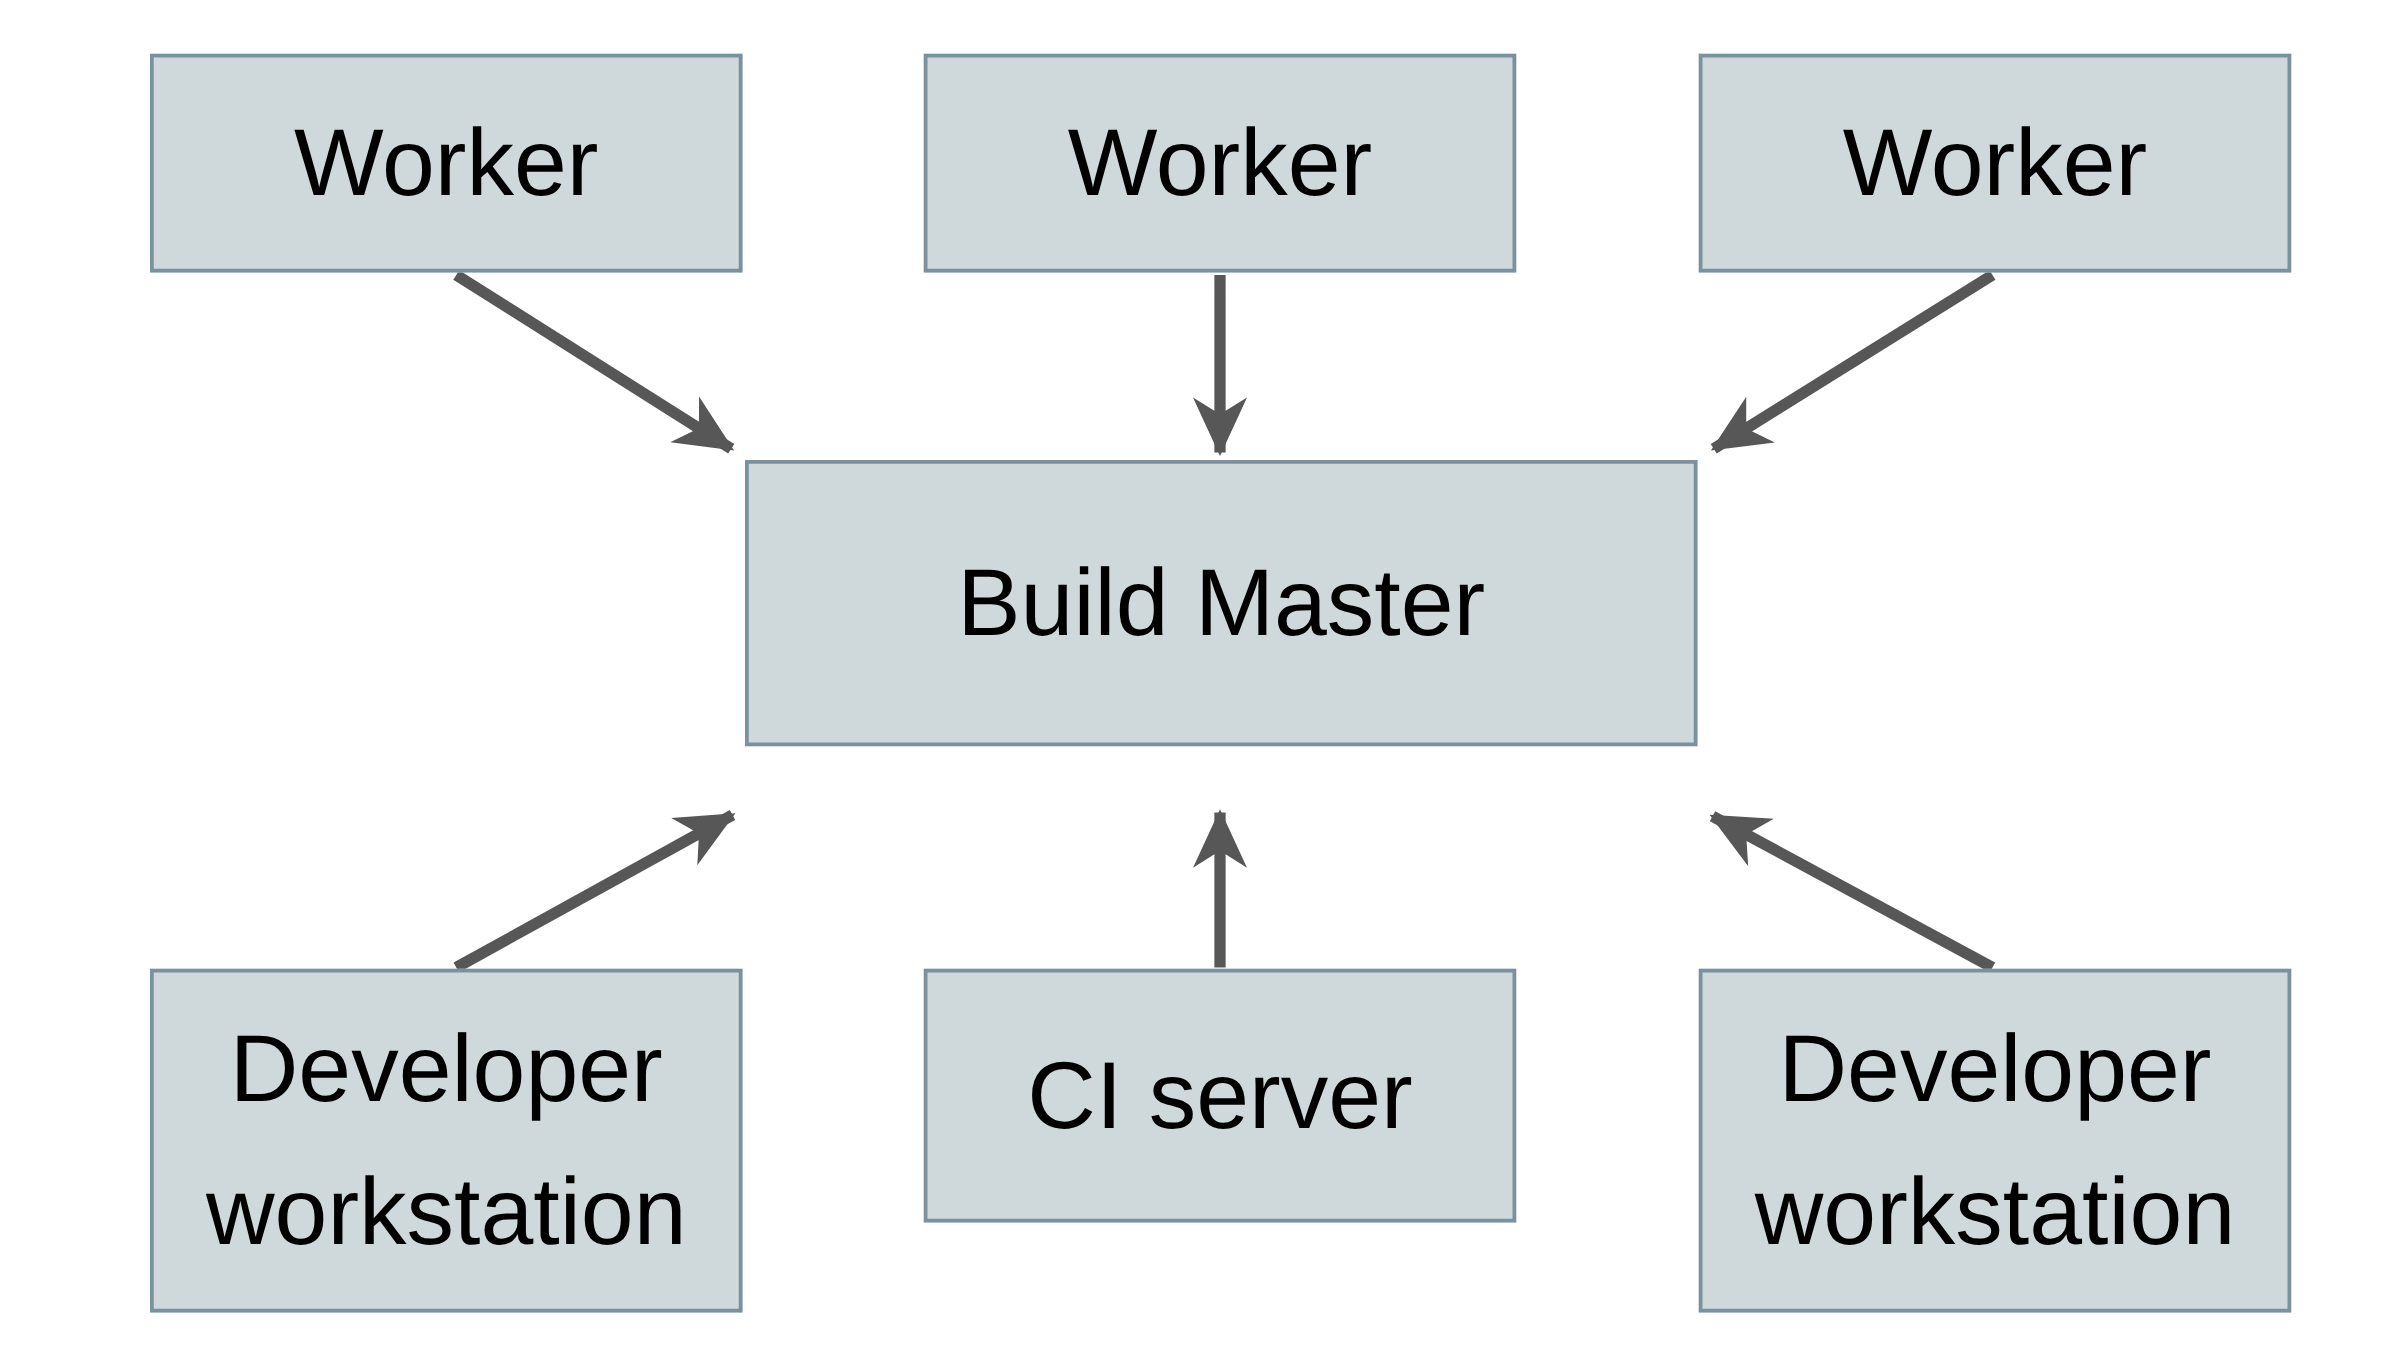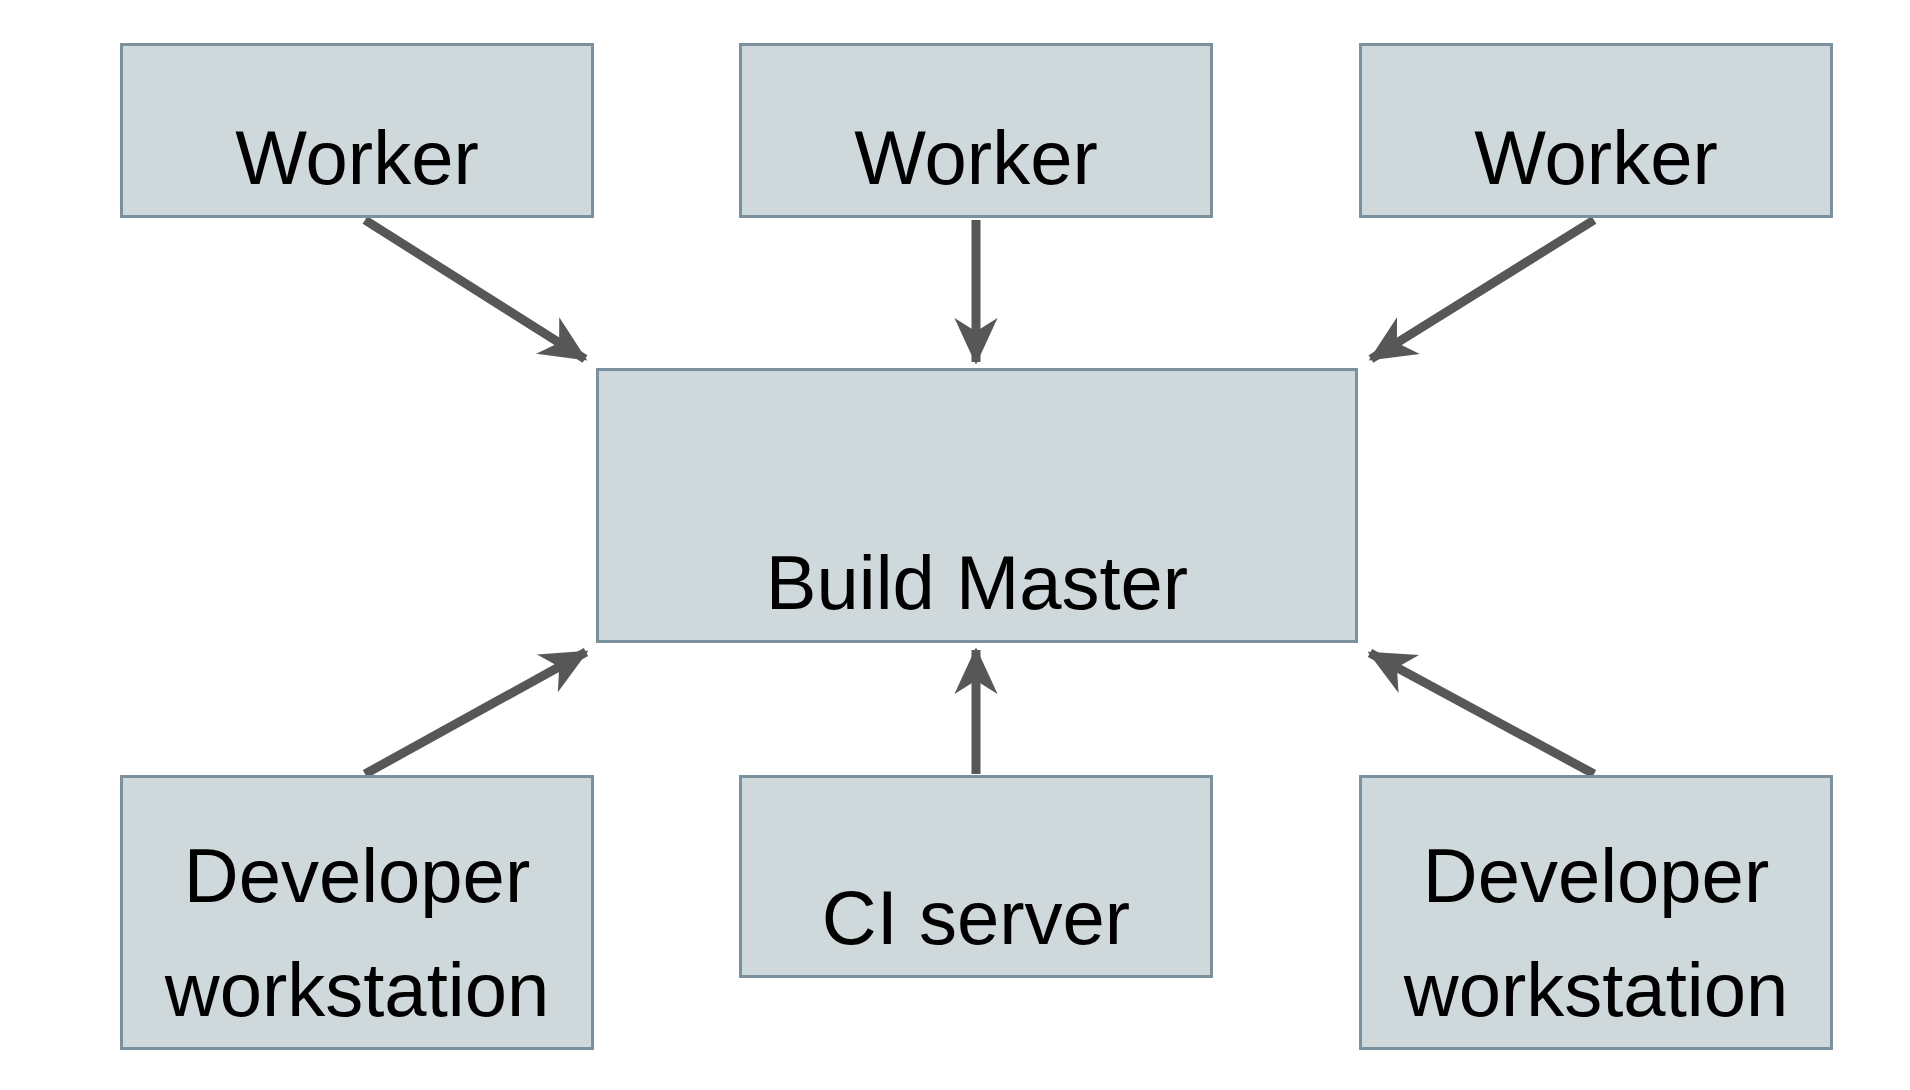--- a/index.html
+++ b/index.html
@@ -22,37 +22,37 @@
     width: 1910px;
     height: 1090px;
     pointer-events: none;
   }
   .node {
     position: absolute;
     box-sizing: border-box;
     background: var(--node-fill, #cfd8da);
     border: 3px solid var(--node-border, #7b919d);
     display: flex;
-    align-items: flex-end;
+    align-items: center;
     justify-content: center;
     text-align: center;
     color: var(--text, #000000);
     font-size: 76px;
     line-height: 1.5;
     letter-spacing: 0px;
   }
   .node .label {
     display: block;
     padding: 0 10px;
   }
   
   .node-worker-1      { left: 120px;  top: 43px;  width: 474px; height: 175px; }
   .node-worker-2      { left: 739px;  top: 43px;  width: 474px; height: 175px; }
   .node-worker-3      { left: 1359px; top: 43px;  width: 474px; height: 175px; }
-  .node-build-master  { left: 596px;  top: 368px; width: 762px; height: 275px; }
+  .node-build-master  { left: 596px;  top: 368px; width: 762px; height: 229px; }
   .node-dev-left      { left: 120px;  top: 775px; width: 474px; height: 275px; }
   .node-ci-server     { left: 739px;  top: 775px; width: 474px; height: 203px; }
   .node-dev-right     { left: 1359px; top: 775px; width: 474px; height: 275px; }
 </style>
 </head>
 <body>
 
 <div class="canvas">
 
   <svg class="edges-layer" width="1910" height="1090" viewBox="0 0 1910 1090" xmlns="http://www.w3.org/2000/svg">

